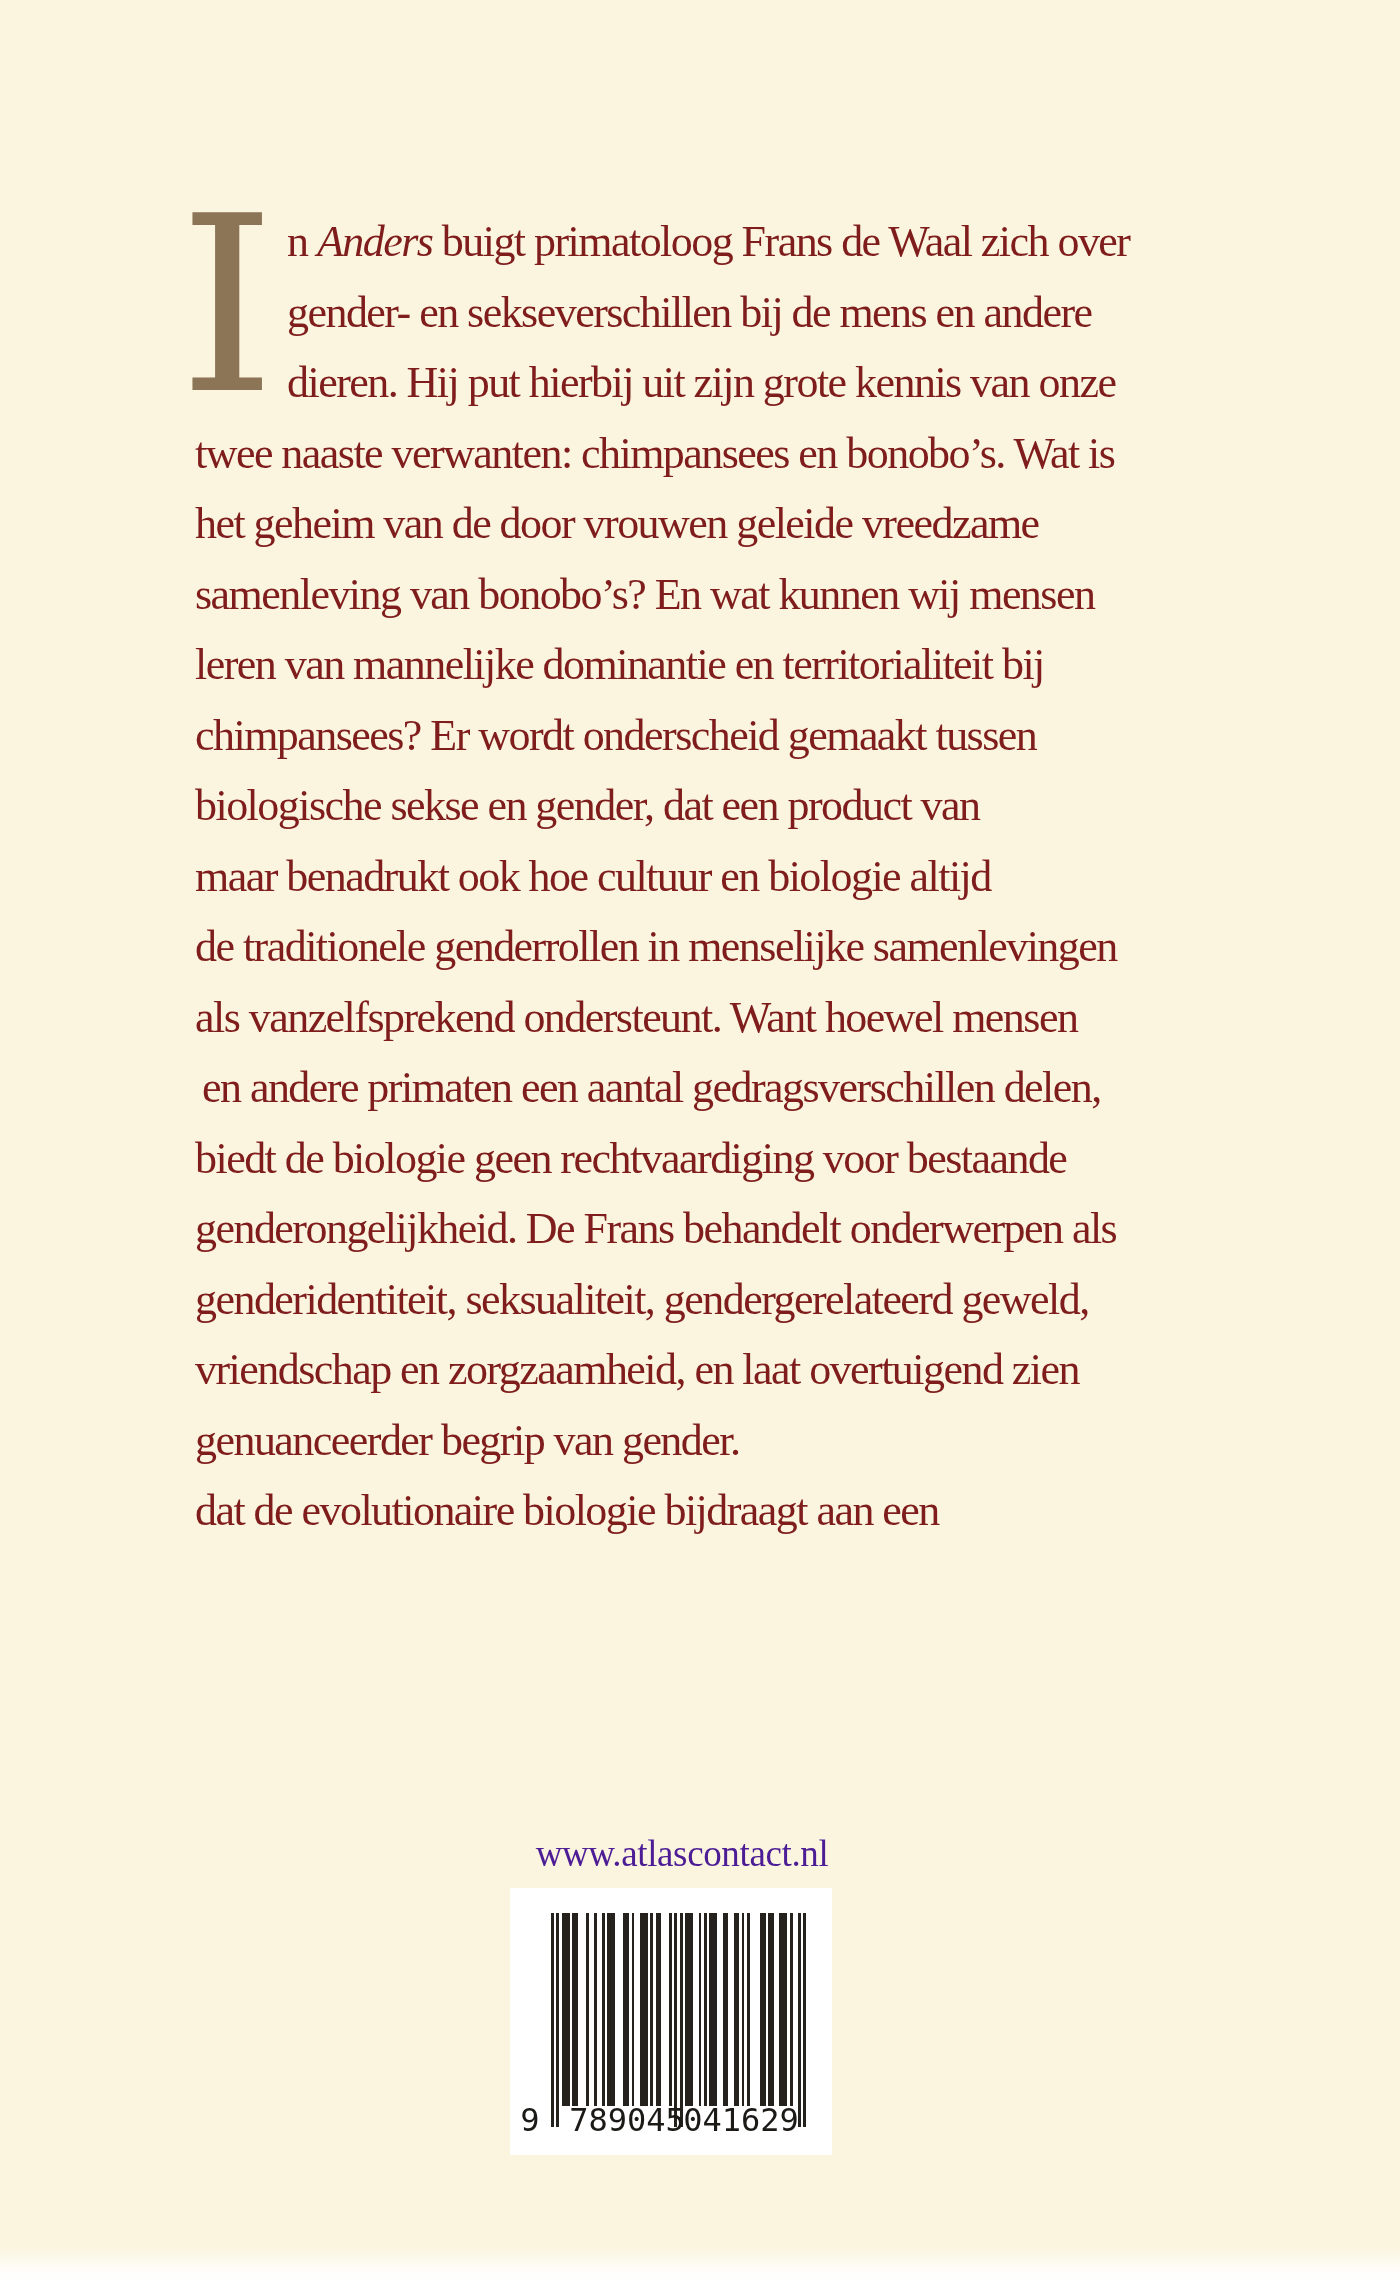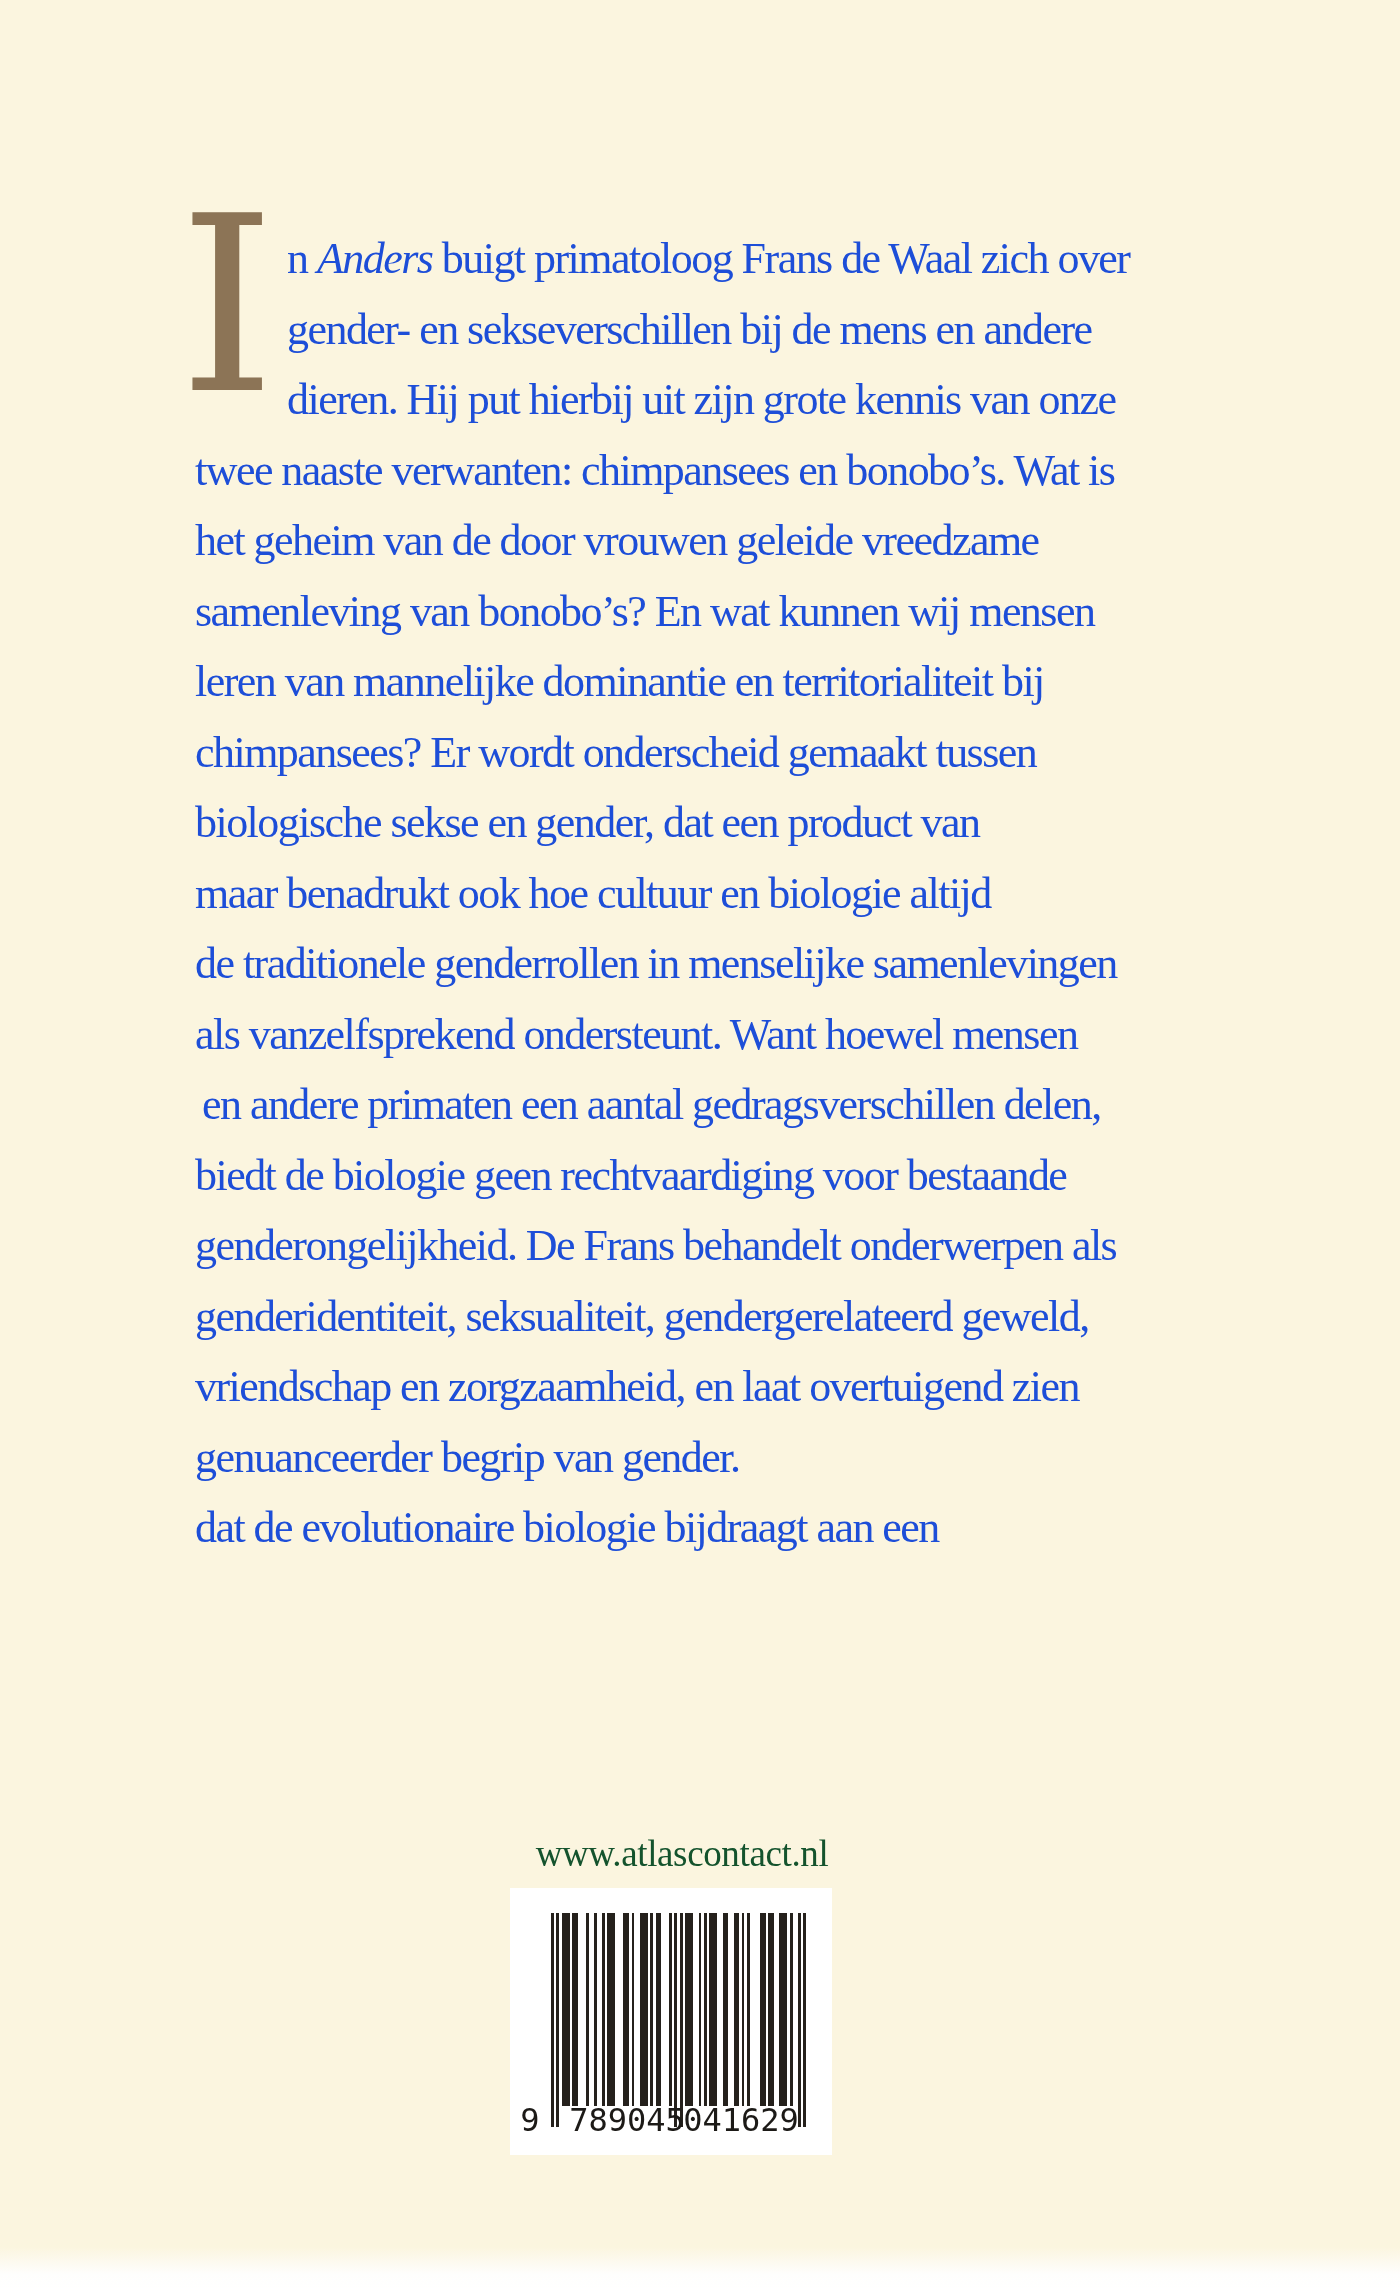--- a/index.html
+++ b/index.html
@@ -17,37 +17,37 @@
     top: 217px;
     font-family: "DejaVu Serif", serif;
     font-size: 244px;
     line-height: 178px;
     color: #8C7456;
     white-space: nowrap;
   }
   .blurb {
     position: absolute;
     left: 195px;
-    top: 224px;
+    top: 207px;
     width: 1030px;
-    color: #1d4ed8;
+    color: #7f1d1d;
     font-size: 44px;
     line-height: 70.5px;
     letter-spacing: -0.035em;
   }
   .line { white-space: nowrap; }
   .line.indent { padding-left: 92px; }
   .line.sp { padding-left: 7px; }
   .url-row {
     position: absolute;
     left: 2px;
     top: 1834px;
     width: 1360px;
     text-align: center;
-    color: #14532d;
+    color: #4c1d95;
     font-size: 37px;
     line-height: 40px;
     letter-spacing: -0.01em;
   }
   .barcode-box {
     position: absolute;
     left: 510px;
     top: 1888px;
     width: 322px;
     height: 267px;

